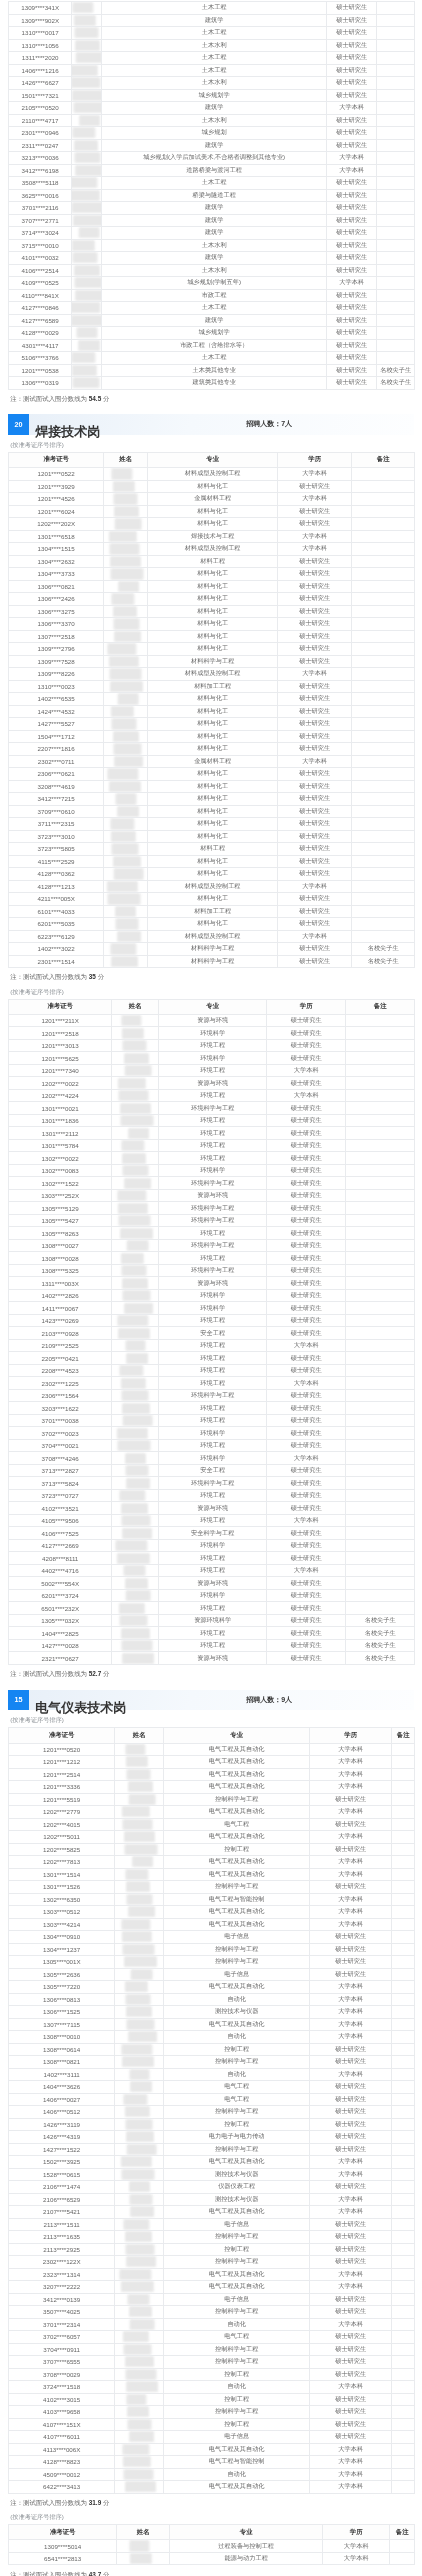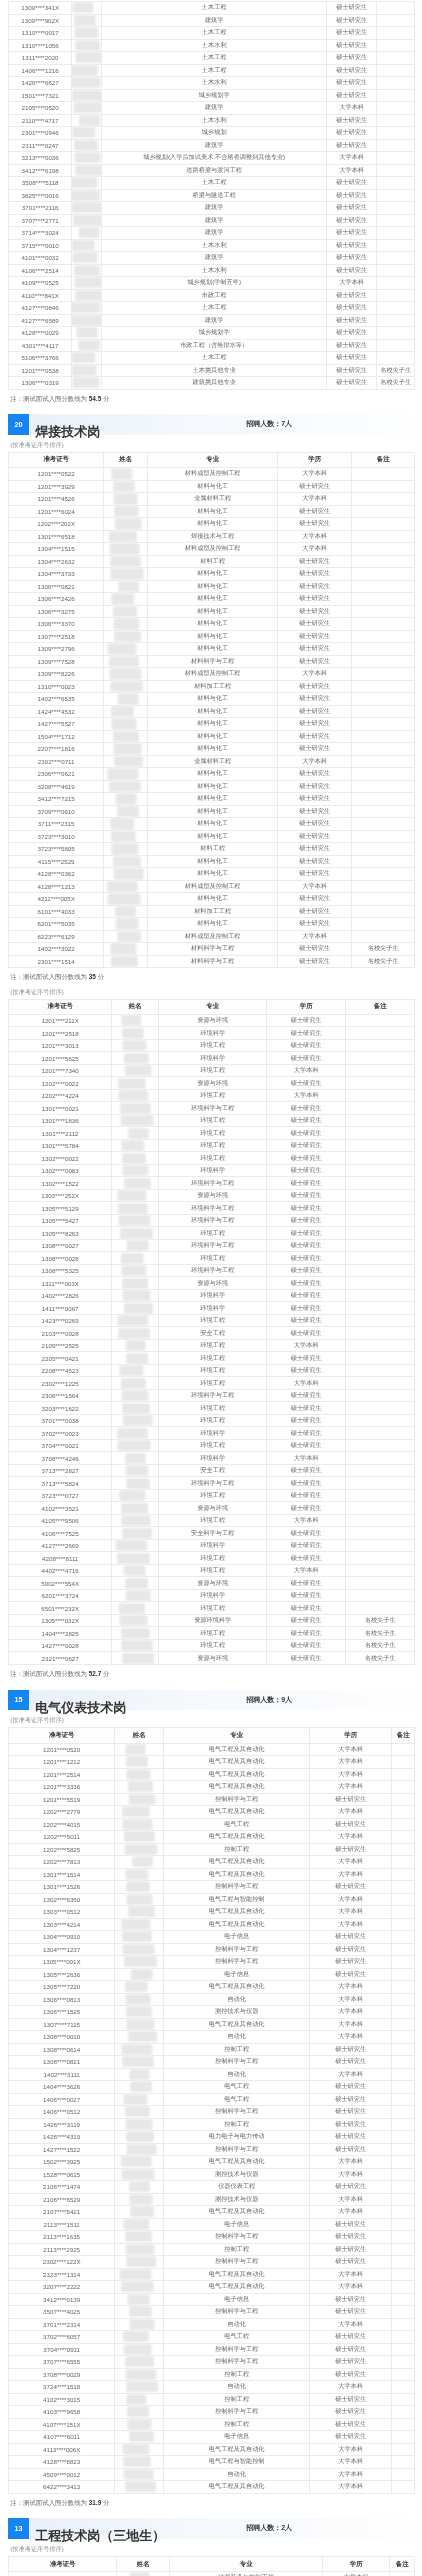--- a/index.html
+++ b/index.html
@@ -1785,25 +1785,20 @@
             <td>
               <span class="blob" style="width: 31px; transform: translateX(1px);"></span>
             </td>
             <td>电气工程及其自动化</td>
             <td>大学本科</td>
             <td></td>
           </tr>
         </tbody>
       </table>
       <div class="score-note"><span>注：测试面试入围分数线为 </span><b>31.9</b><span> 分</span></div>
-      <div class="band">
-        <div class="num">13</div>
-        <div class="title">工程技术岗（三地生）</div>
-        <div class="recruit">招聘人数：2人</div>
-      </div>
       <div class="sort-note">(按准考证序号排序)</div>
       <table class="ctable">
         <colgroup>
           <col style="width: 108px;">
           <col style="width: 53px;">
           <col style="width: 153px;">
           <col style="width: 67px;">
           <col style="width: 25px;">
         </colgroup>
         <tbody>

